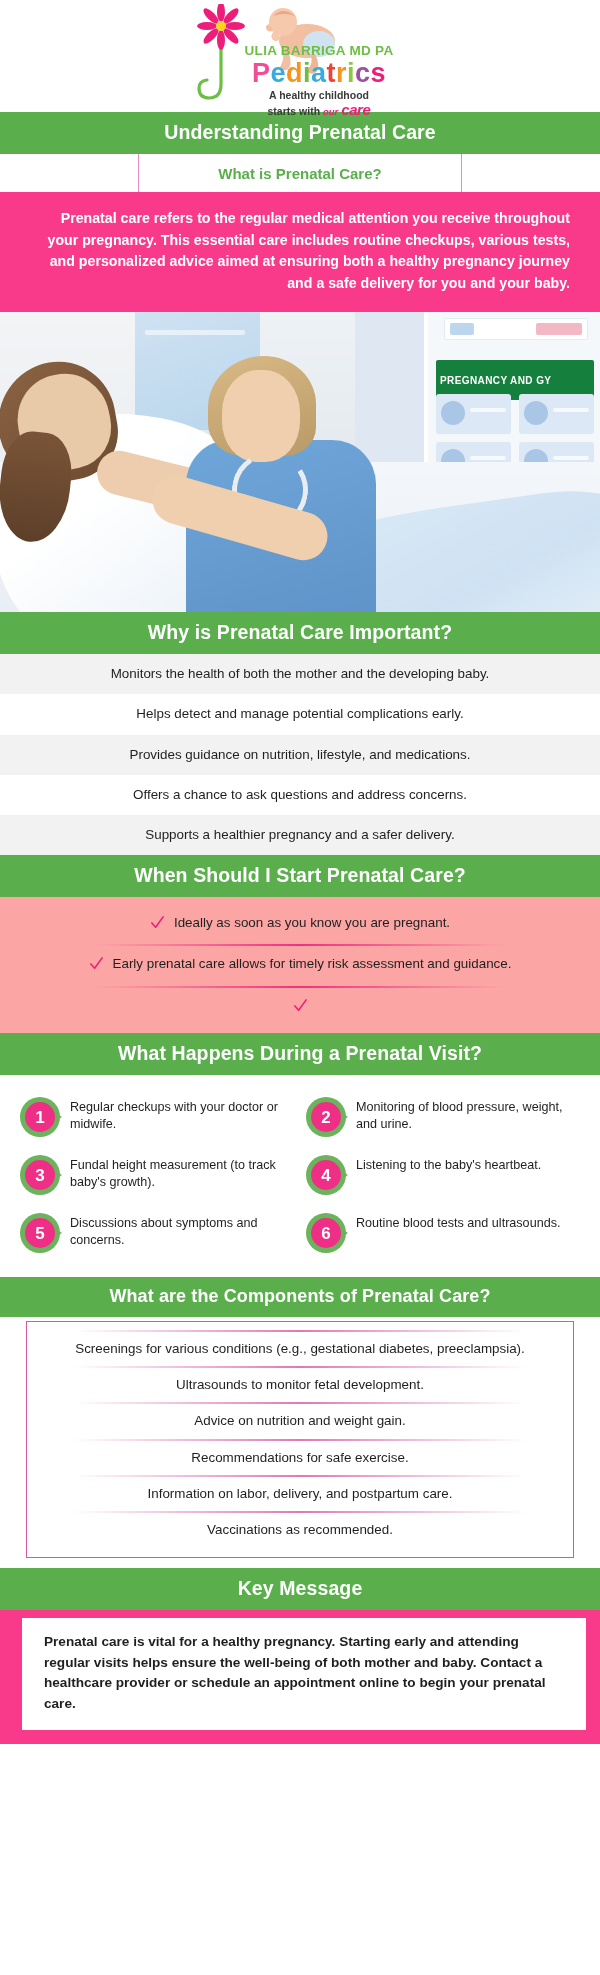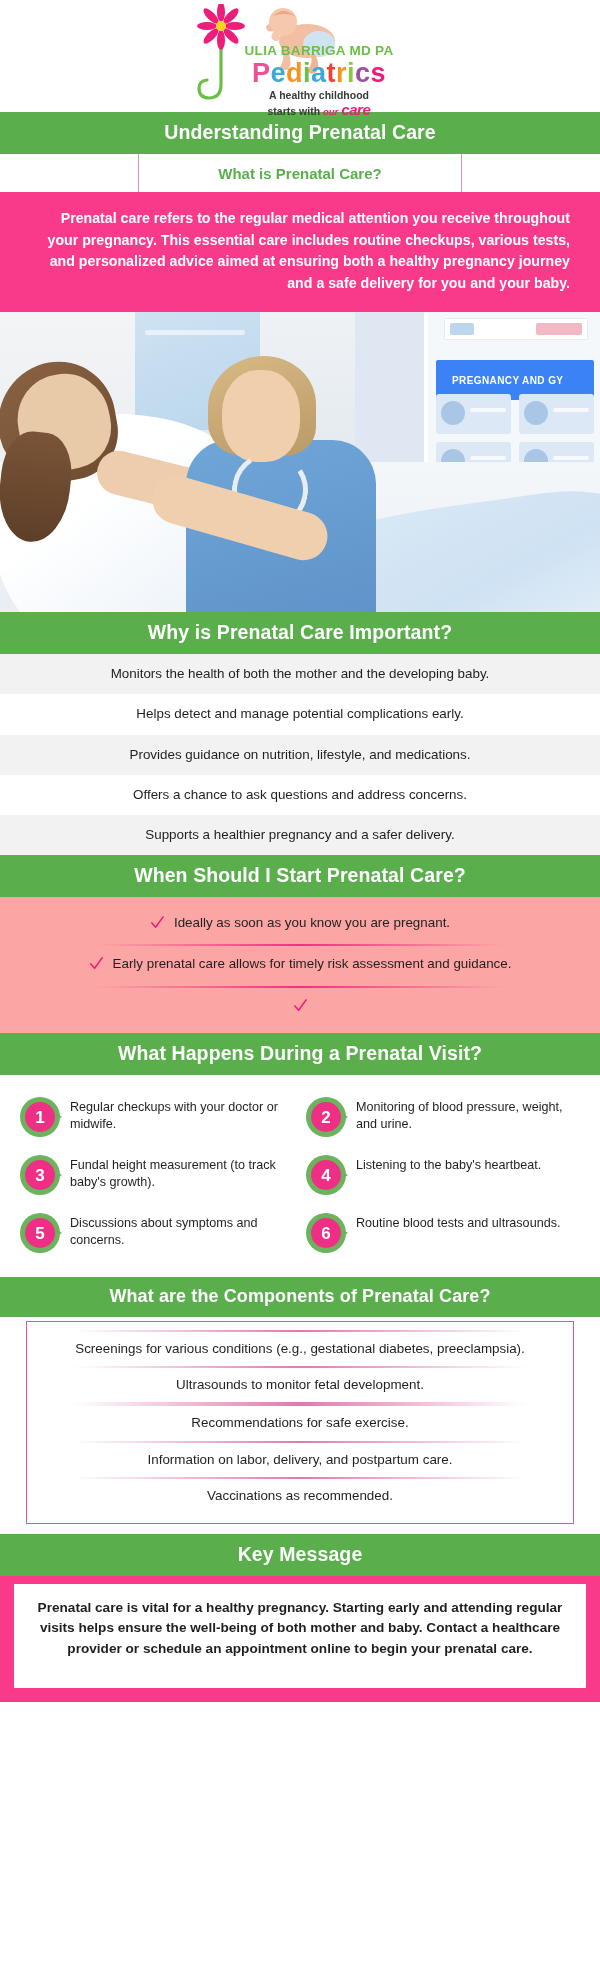--- a/index.html
+++ b/index.html
@@ -141,23 +141,23 @@
   .photo .poster1:after { content:""; position:absolute; left:10px; top:18px;
     width:100px; height:5px; background:rgba(255,255,255,.55); border-radius:2px; }
   .photo .wallMid { position:absolute; left:260px; top:0; width:95px; height:180px;
     background:linear-gradient(180deg,#eef2f5,#e2e8ee); }
   .photo .chart {
     position:absolute; right:0; top:0; width:176px; height:235px;
     background:#f5f8fb; border-left:4px solid #ffffff;
   }
   .photo .chart .chart-title {
     position:absolute; left:8px; top:48px; right:6px; height:40px;
-    background:#3b82f6; border-radius:2px;
+    background:#15803d; border-radius:2px;
     color:#ffffff; font-size:10px; font-weight:700; letter-spacing:.4px;
-    display:flex; align-items:center; padding-left:16px; overflow:hidden; white-space:nowrap;
+    display:flex; align-items:center; padding-left:4px; overflow:hidden; white-space:nowrap;
   }
   .photo .chart .topbar {
     position:absolute; left:16px; top:6px; right:12px; height:22px;
     background:#ffffff; border-radius:2px;
     box-shadow:inset 0 0 0 1px #e4ebf2;
   }
   .photo .chart .topbar:before{content:"";position:absolute;left:6px;top:5px;width:24px;height:12px;background:#bcd6ee;border-radius:2px;}
   .photo .chart .topbar:after{content:"";position:absolute;right:6px;top:5px;width:46px;height:12px;background:#f2b9c4;border-radius:2px;}
   .photo .chart .grid {
     position:absolute; left:8px; top:82px; right:6px; bottom:6px;
@@ -319,26 +319,26 @@
     background:linear-gradient(90deg, rgba(217,87,159,0) 0%, rgba(217,87,159,.8) 50%, rgba(217,87,159,0) 100%);
   }
 
   
   .keymsg-outer {
     background:#f93a8b;
     padding:8px 14px 14px;
   }
   .keymsg-card {
     background:#ffffff;
-    padding:14px 22px 28px;
-    text-align:center;
+    padding:14px 22px 16px;
     font-size:13.6px;
     font-weight:700;
     color:#1f1f1f;
     line-height:1.52;
+    margin-left:8px;
   }
 </style>
 </head>
 <body>
 
 <div class="page">
 
   <div class="logo-wrap">
     <div class="logo">
       <svg width="230" height="104" viewBox="0 0 230 104">
@@ -521,20 +521,21 @@
   </div>
 
   <div class="band-green small">What are the Components of Prenatal Care?</div>
   <div class="components-wrap">
     <div class="components-box">
       <div class="comp-div"></div>
       <div class="comp-row">Screenings for various conditions (e.g., gestational diabetes, preeclampsia).</div>
       <div class="comp-div"></div>
       <div class="comp-row">Ultrasounds to monitor fetal development.</div>
       <div class="comp-div"></div>
+      <div class="comp-row">Advice on nutrition and weight gain.</div>
       <div class="comp-div"></div>
       <div class="comp-row">Recommendations for safe exercise.</div>
       <div class="comp-div"></div>
       <div class="comp-row">Information on labor, delivery, and postpartum care.</div>
       <div class="comp-div"></div>
       <div class="comp-row">Vaccinations as recommended.</div>
     </div>
   </div>
 
   <div class="band-green">Key Message</div>

